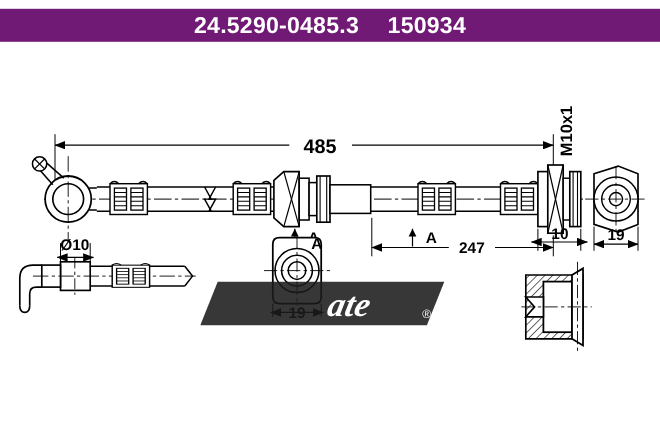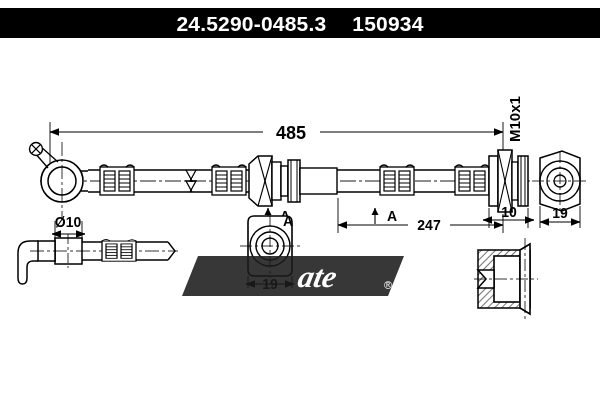--- a/index.html
+++ b/index.html
@@ -3,21 +3,21 @@
 <meta charset="utf-8">
 <style>
   html,body{margin:0;padding:0;background:#fff;}
   body{width:600px;height:400px;position:relative;overflow:hidden;
        font-family:"Liberation Sans",sans-serif;}
 
   #page{position:absolute;inset:0;background:#fff;}
 
   
   .titlebar{position:absolute;left:0;top:8px;width:600px;height:30px;
-            background:#000000;display:flex;align-items:center;
+            background:#701a75;display:flex;align-items:center;
             justify-content:center;gap:26px;}
   .titlebar span{color:#fff;font-size:21px;font-weight:bold;
                  letter-spacing:.2px;line-height:1;}
 
   
   #draw{position:absolute;left:0;top:38px;width:600px;height:362px;}
   #draw svg{display:block;}
 
   
   .wm{position:absolute;left:182px;top:256px;width:222px;height:40px;

